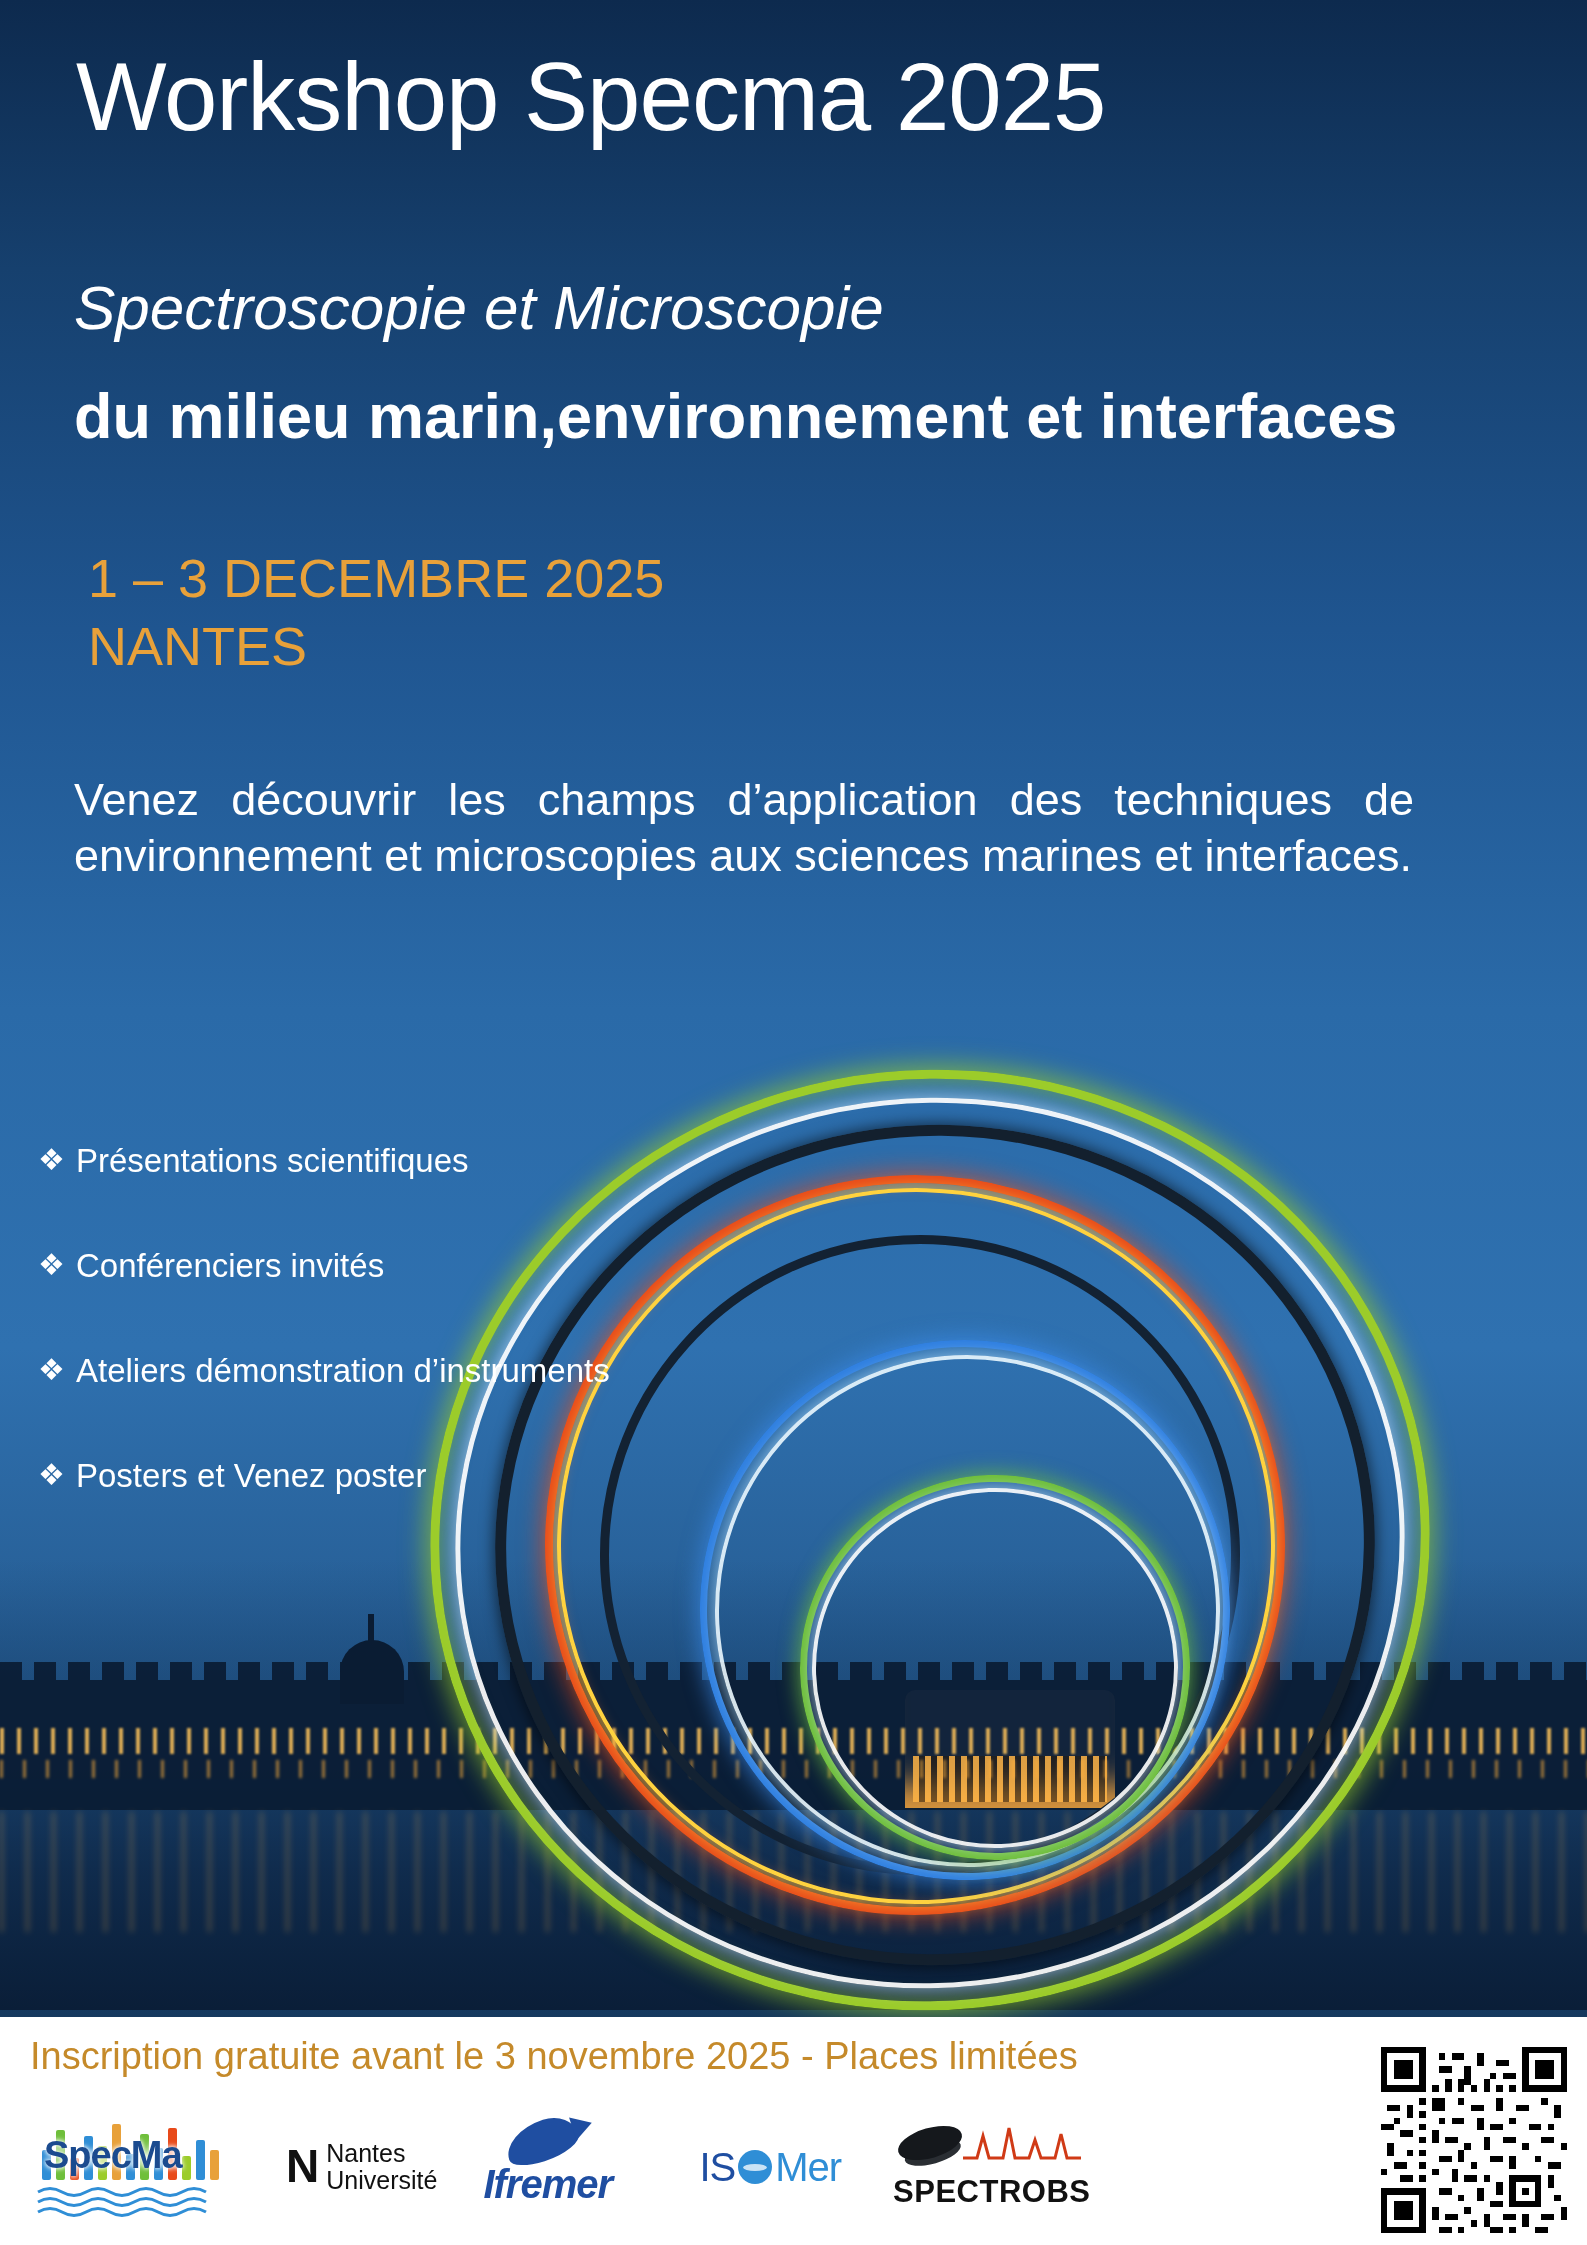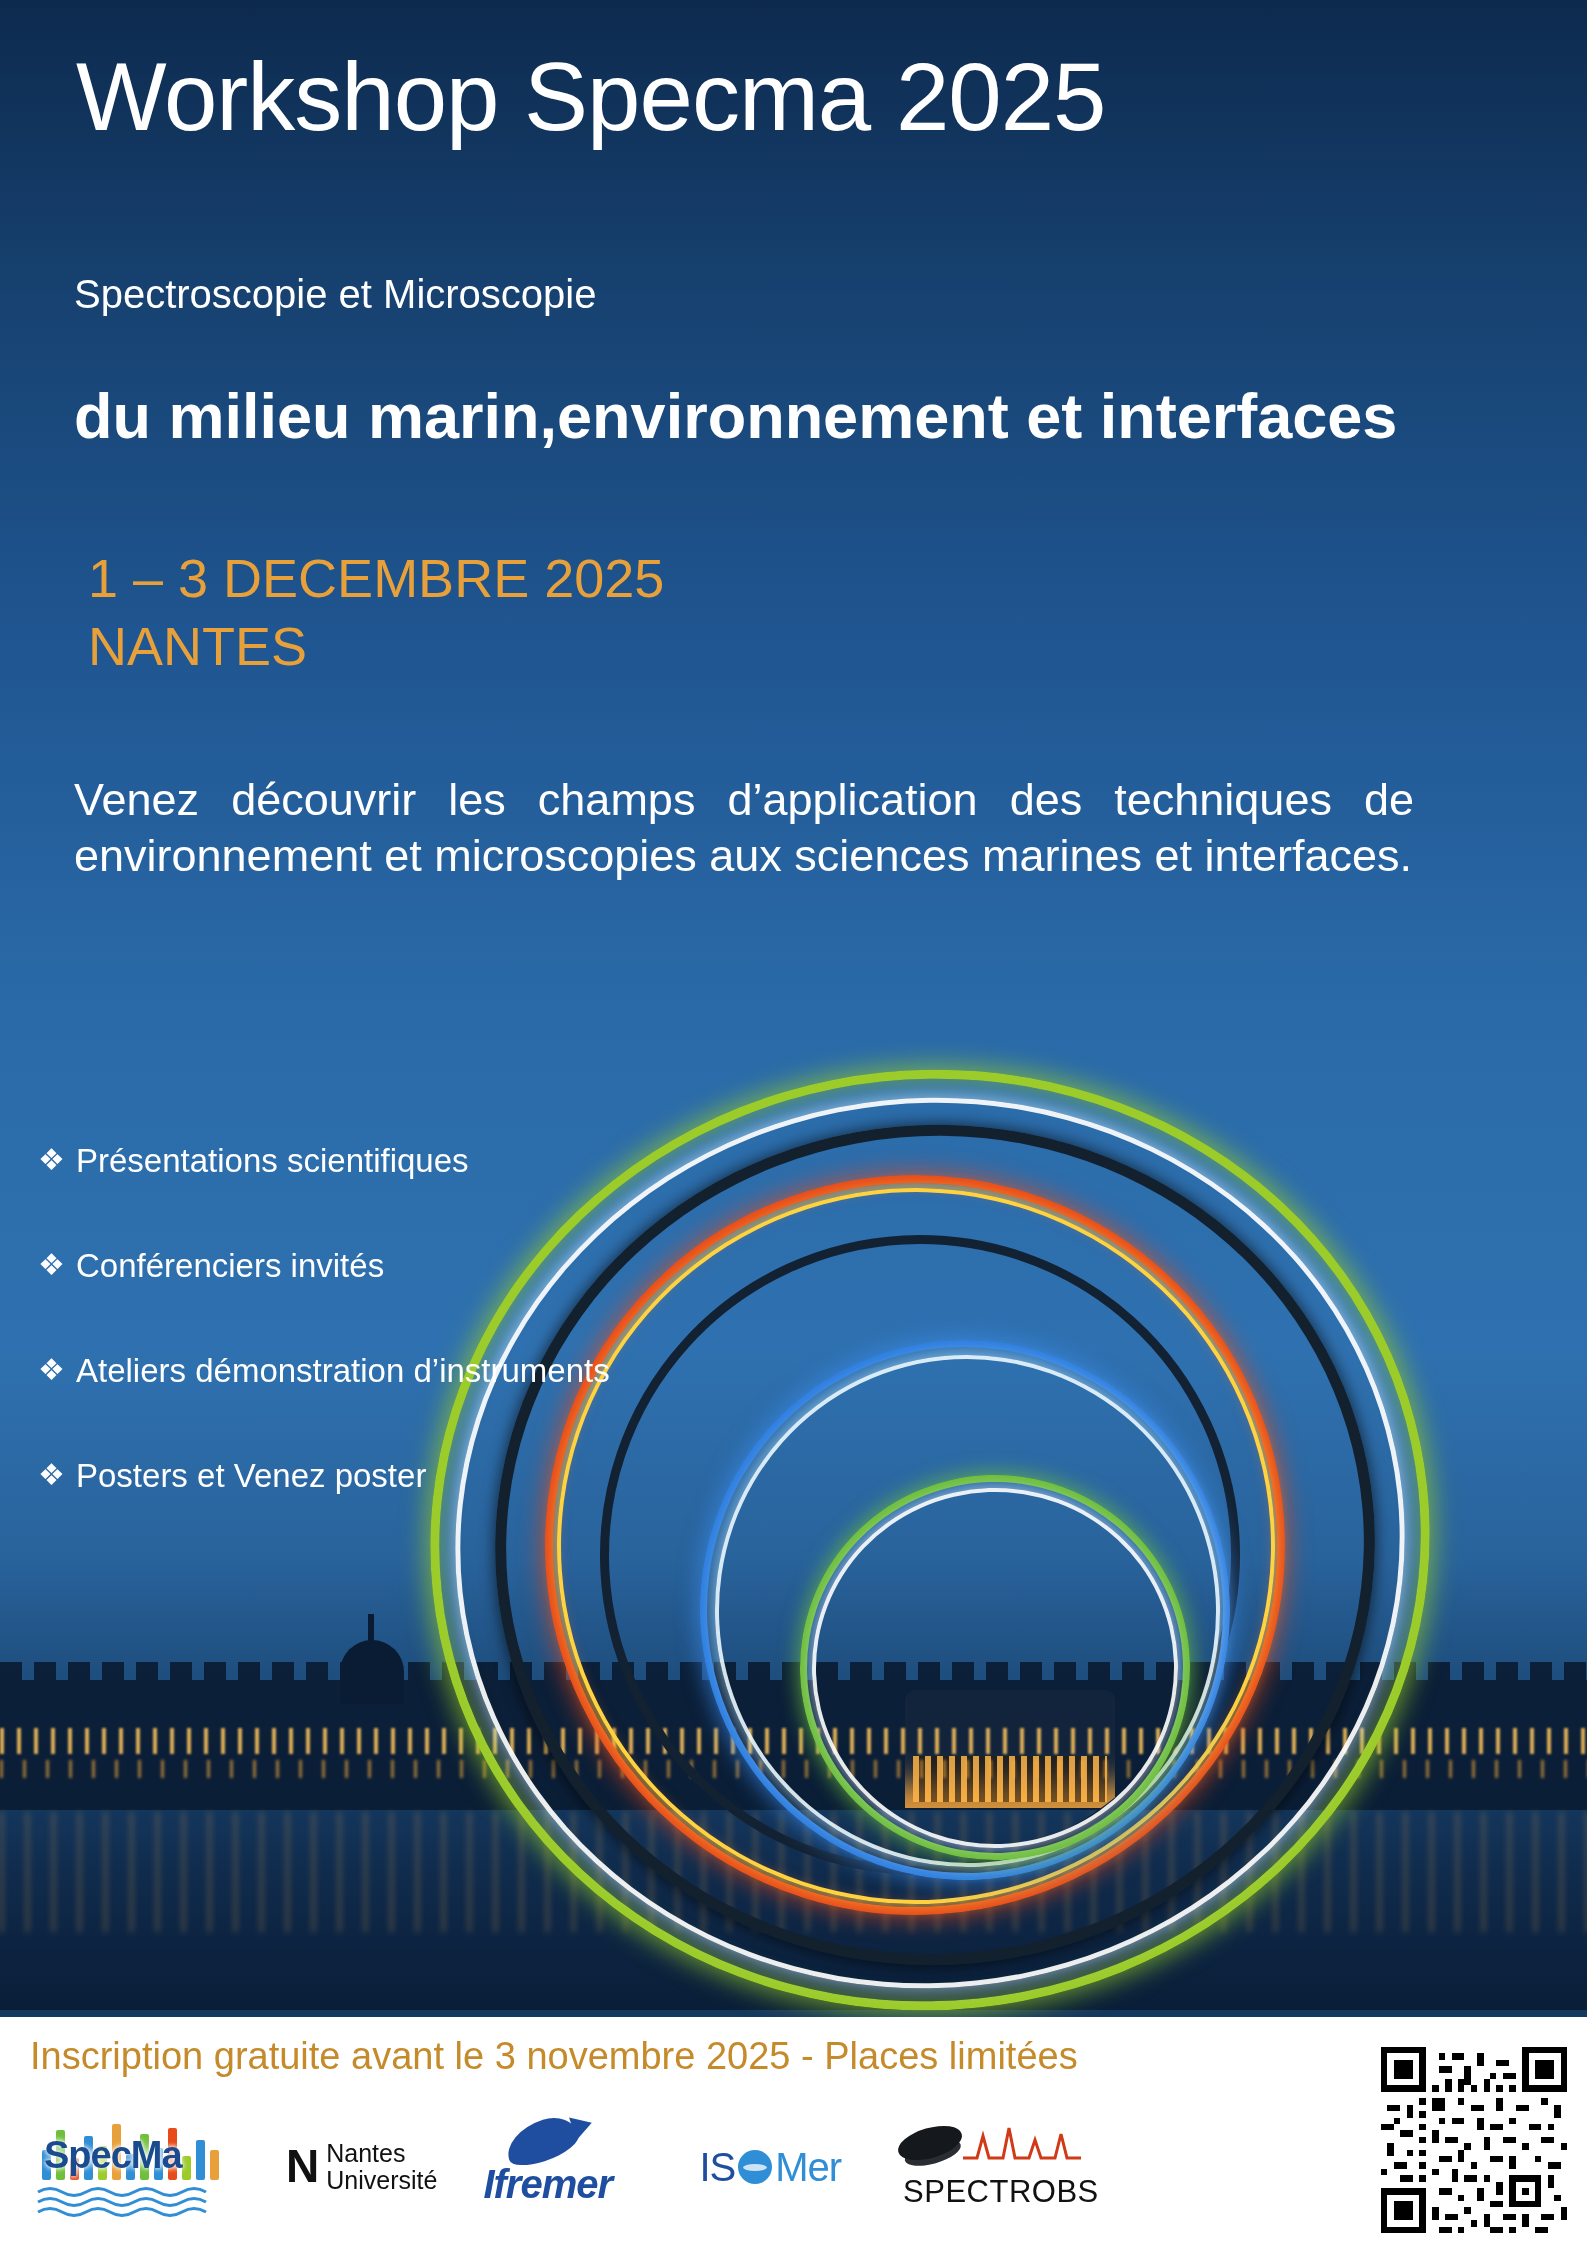--- a/index.html
+++ b/index.html
@@ -248,23 +248,24 @@
     font-size: 96px;
     font-weight: 400;
     color: #ffffff;
     letter-spacing: -1px;
     white-space: nowrap;
   }
   .subtitle1 {
     position: absolute;
     left: 66px;
     top: 272px;
-    font-size: 40px;
+    font-size: 62px;
     color: #ffffff;
     font-weight: 400;
+    font-style: italic;
   }
   .subtitle2 {
     position: absolute;
     left: 66px;
     top: 380px;
     font-size: 63px;
     color: #ffffff;
     font-weight: 700;
   }
   .dates {
@@ -457,24 +458,24 @@
     color: #2f8ed6;
   }
   
   .logo-spectrobs {
     position: relative;
     width: 200px;
     height: 98px;
   }
   .logo-spectrobs .word {
     position: absolute;
-    left: 16px;
+    left: 6px;
     bottom: 6px;
     font-size: 31px;
-    font-weight: normal;
+    font-weight: bold;
     color: #111;
     letter-spacing: .5px;
   }
   .logo-spectrobs .lens {
     position: absolute;
     left: 10px;
     top: 10px;
     width: 66px;
     height: 30px;
     background: #15181c;

